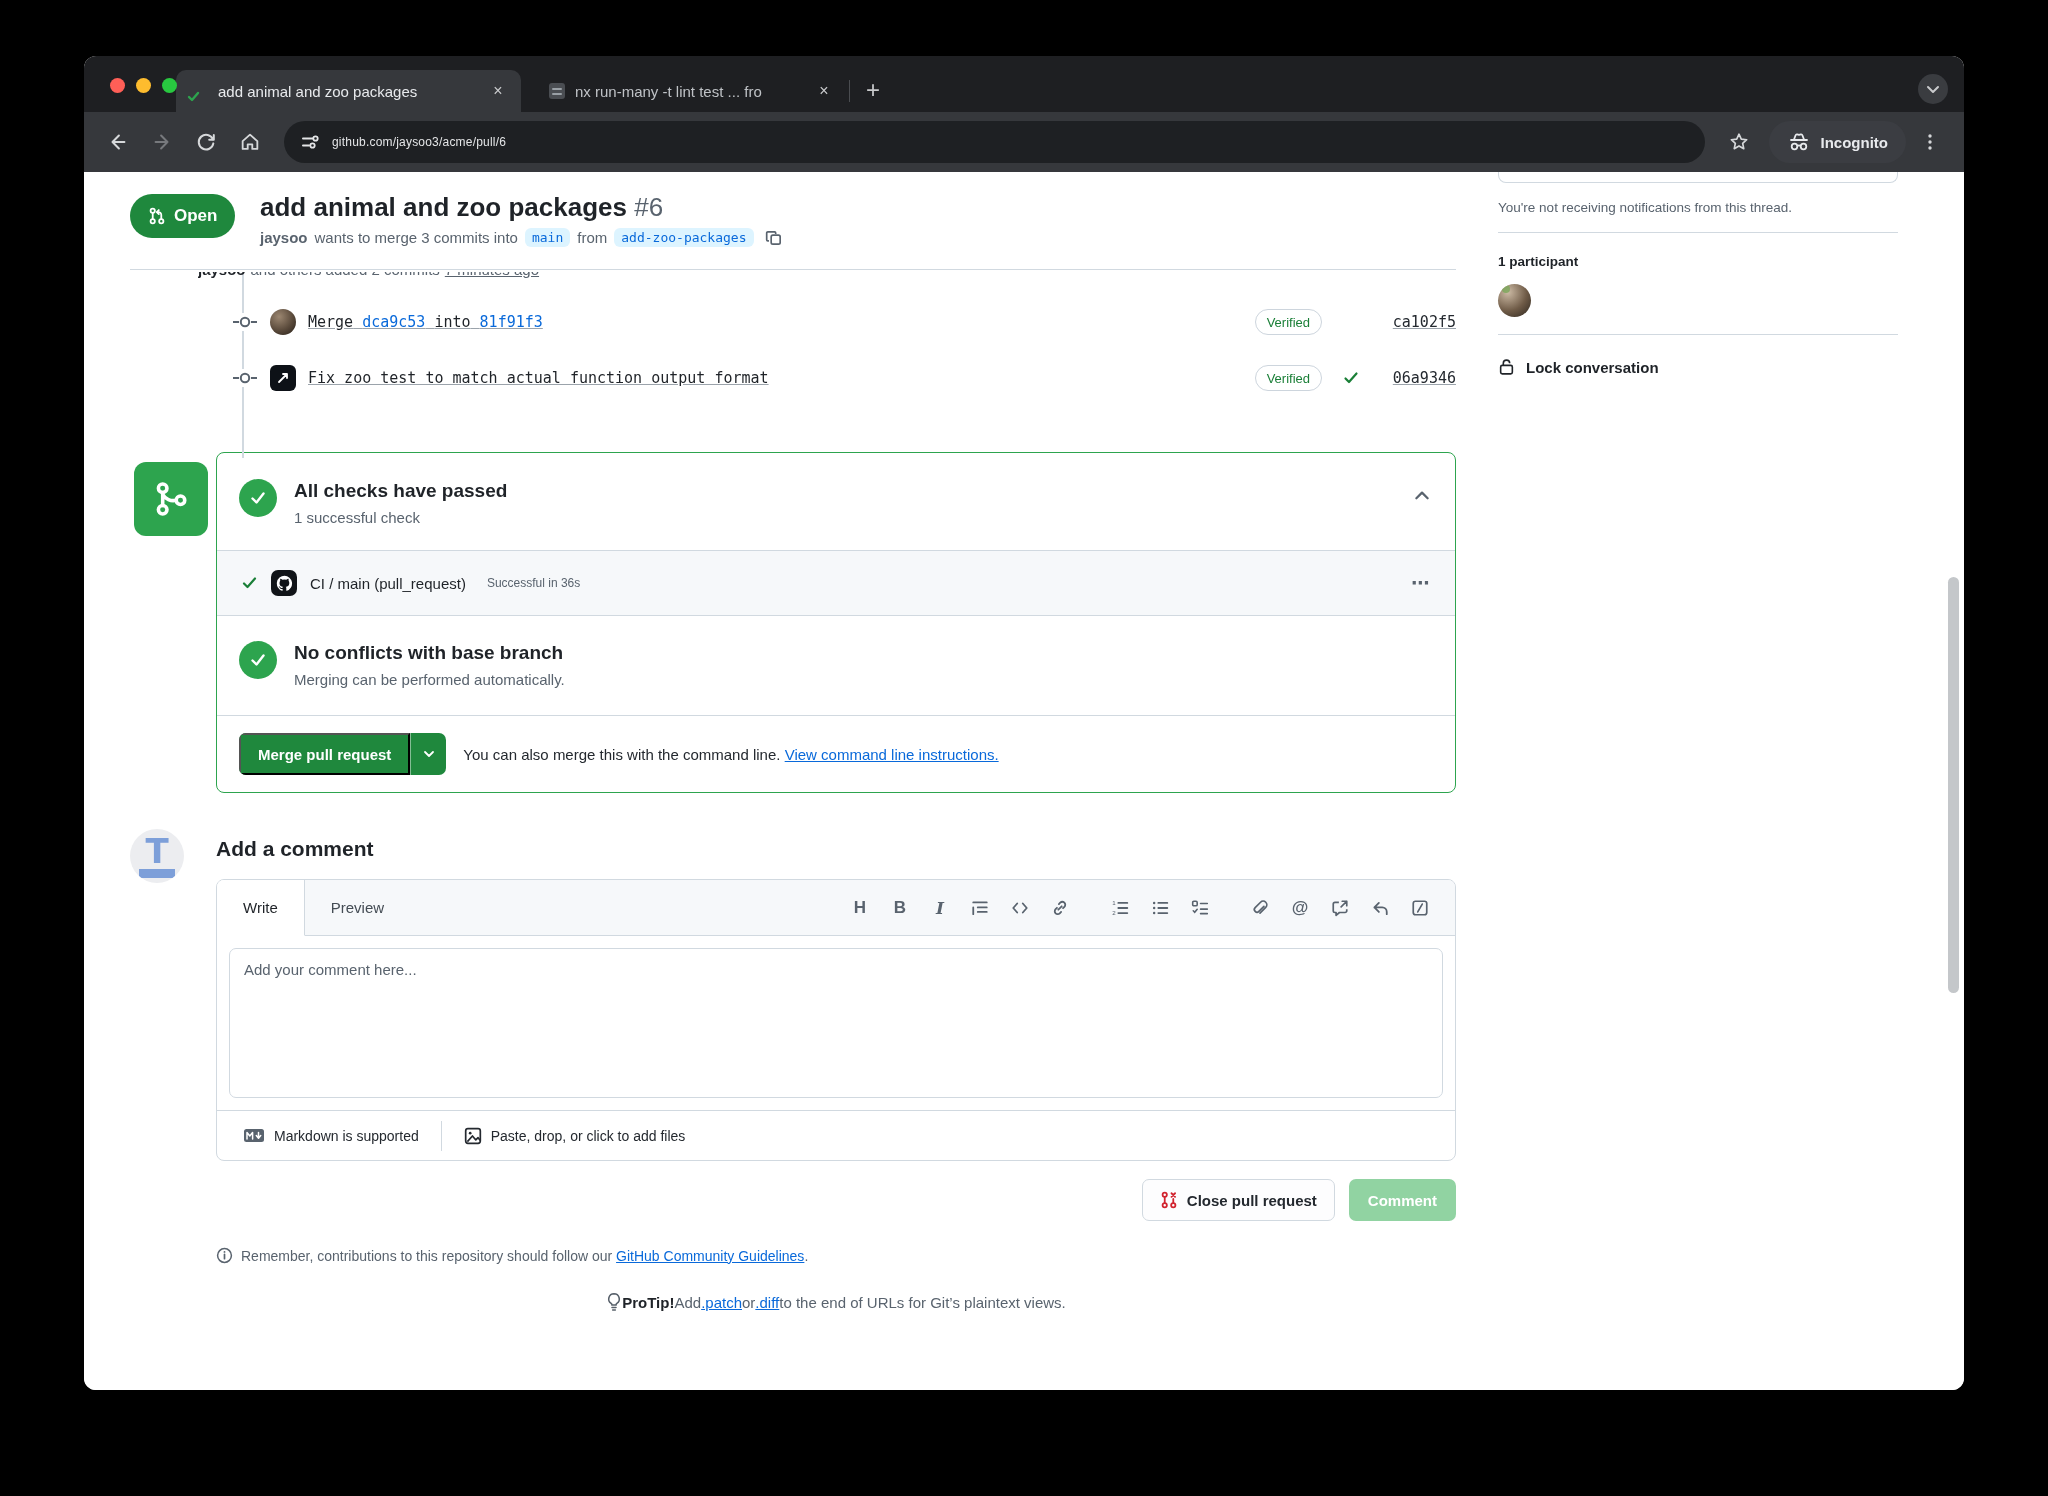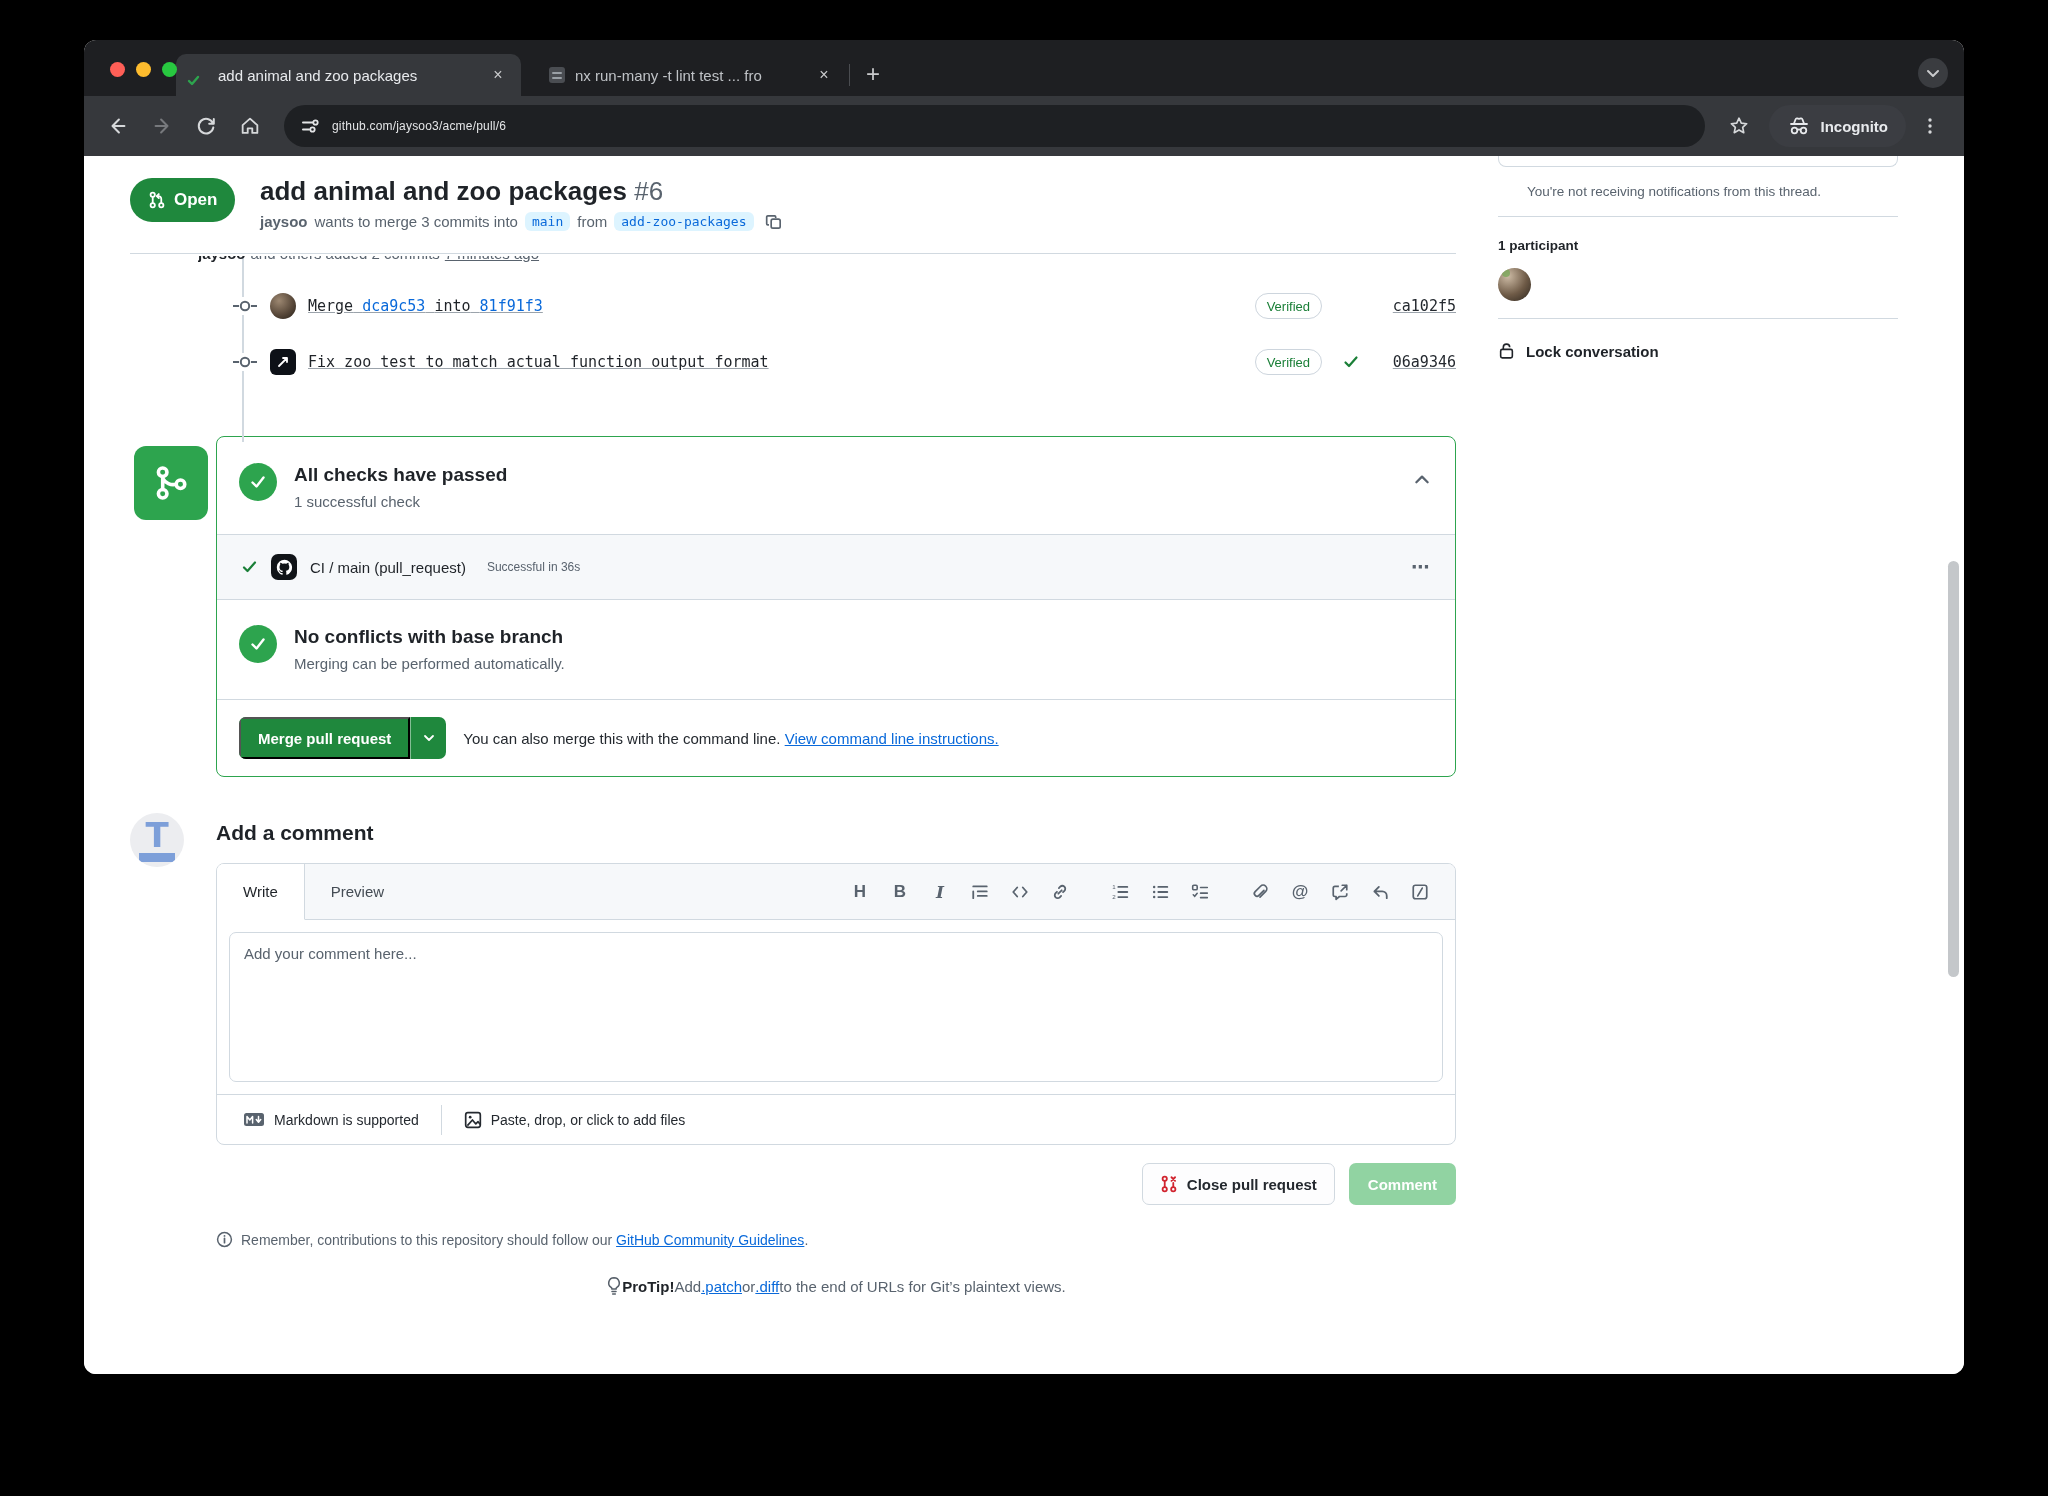--- a/index.html
+++ b/index.html
@@ -1,18 +1,18 @@
 <!DOCTYPE html>
 <html><head>
 <meta charset="utf-8">
 <style>
   * { margin:0; padding:0; box-sizing:border-box; }
   html,body { width:2048px; height:1496px; background:#000; overflow:hidden;
     font-family:"Liberation Sans","DejaVu Sans",sans-serif; }
-  .window { position:absolute; left:84px; top:40px; width:1880px; height:1334px;
+  .window { position:absolute; left:84px; top:56px; width:1880px; height:1334px;
     border-radius:12px; overflow:hidden; background:#fff; box-shadow:0 20px 60px rgba(0,0,0,.6); }
 
   
   .tabstrip { height:56px; background:#1e1f22; display:flex; align-items:flex-end; position:relative; }
   .traffic { display:flex; gap:11px; align-items:center; position:absolute; left:26px; top:22px; }
   .dot { width:15px; height:15px; border-radius:50%; }
   .dot.r{background:#ff5f57}.dot.y{background:#febc2e}.dot.g{background:#28c840}
   .tab { height:42px; display:flex; align-items:center; gap:10px; padding:0 12px 0 14px;
     color:#bfc2c6; font-size:15px; max-width:345px; }
   .tab.active { background:#36383c; border-radius:10px 10px 0 0; color:#e8eaed; margin-left:92px; width:345px; }
@@ -144,21 +144,21 @@
     font-size:15px; font-weight:700; }
 
   .guidelines { margin:26px 0 0 86px; display:flex; align-items:center; gap:8px; font-size:14px; color:#59636e; }
   .link-blue { color:#0969da; text-decoration:underline; }
   .protip { margin:28px 0 0 86px; width:1240px; display:flex; justify-content:center; align-items:center; gap:0;
     font-size:15px; color:#59636e; }
   .protip b { color:#1f2328; }
 
   
   .sb-partial { height:11px; border:1px solid #d1d9e0; border-top:none; border-radius:0 0 8px 8px; }
-  .sb-note { margin-top:17px; font-size:13.5px; color:#59636e;margin-left:29px; }
+  .sb-note { margin-top:17px; font-size:13.5px; color:#59636e; }
   .sb-div { height:1px; background:#d1d9e0; margin-top:17px; }
   .sb-participants { margin-top:21px; font-size:13.5px; font-weight:700; color:#1f2328; }
   .sb-avatar { margin-top:15px; width:33px; height:33px; border-radius:50%;
     background:radial-gradient(circle at 30% 25%, #cdbba5, #6f5b47 55%, #2b241d);
     position:relative; overflow:hidden; }
   .sb-avatar::after{ content:""; position:absolute; left:4px; top:1px; width:8px; height:8px; border-radius:50%;
     background:#7aa85a; opacity:.8; }
   .lock-row { margin-top:23px; display:flex; align-items:center; gap:11px; font-size:15px; font-weight:700;
     color:#1f2328; }
 

